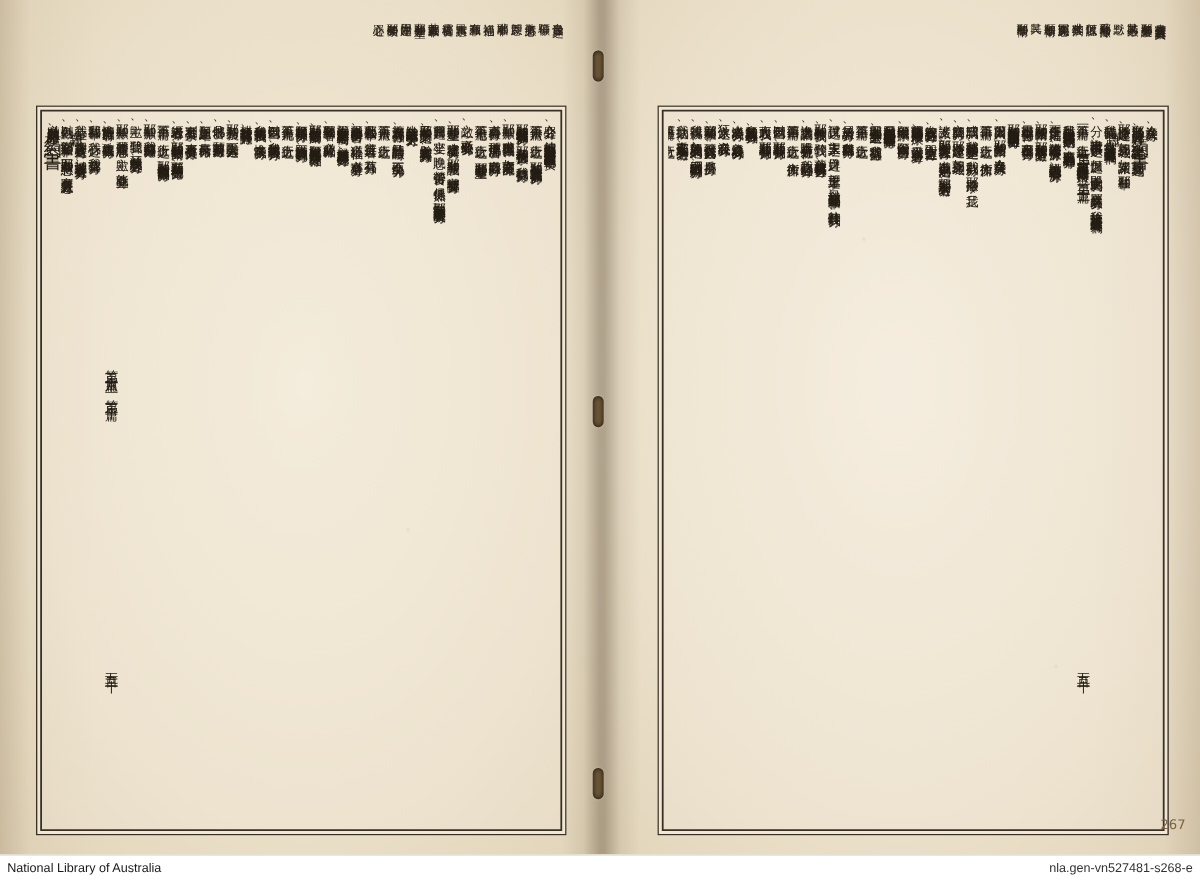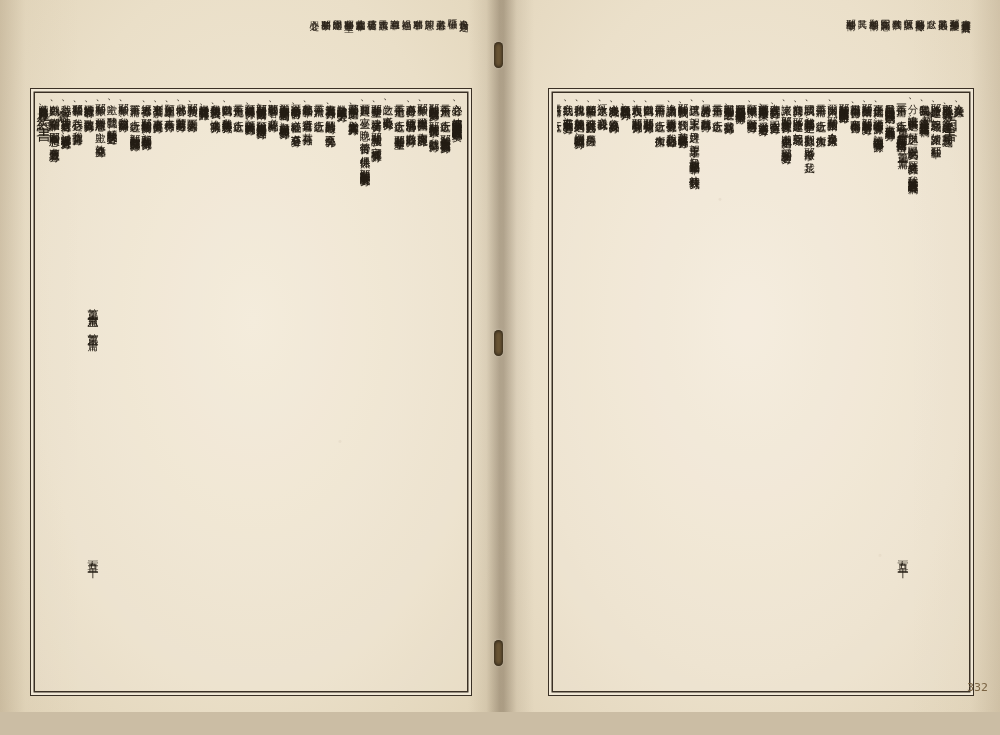--- a/index.html
+++ b/index.html
@@ -394,17 +394,21 @@
           <div class="vcol">我之扶助、在乎造天地耶和華之名分、</div>
           <div class="vcol">第百二十五篇 上行之歌</div>
         </div>
     </div>
 
     <div class="runhead rh-right">舊約全書</div>
     <div class="sublabel sl-right">詩篇</div>
     <div class="rangelabel rl-right">第百二十一篇至 第百二十五篇</div>
     <div class="pagenum pn-right">五百二十</div>
 
-    <div class="folio">332</div>
+    <div class="folio">267</div>
   </div>
 
+  <div class="footer">
+    <span class="left">National Library of Australia</span>
+    <span class="right">nla.gen-vn527481-s268-e</span>
+  </div>
 
 </div>
 
 </body></html>

